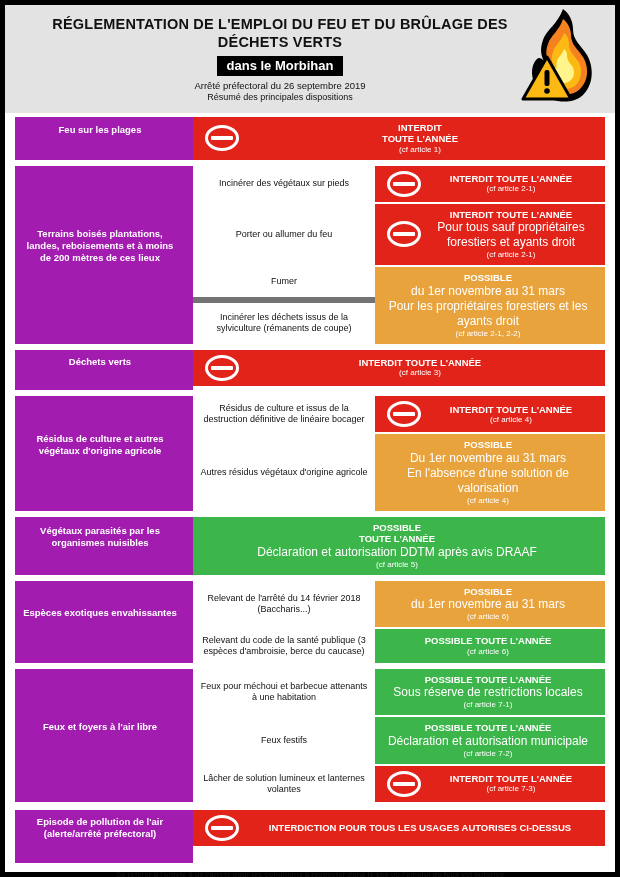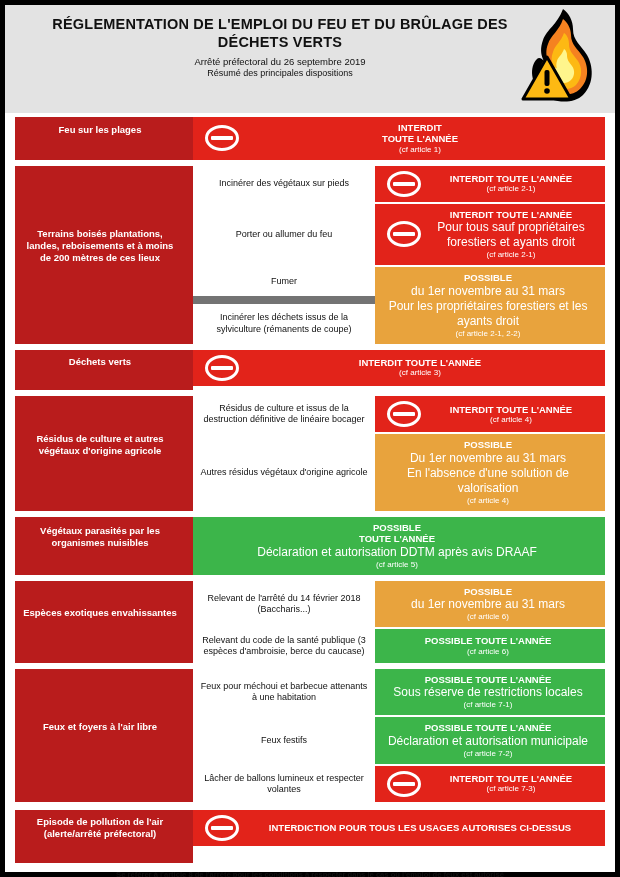--- a/index.html
+++ b/index.html
@@ -46,21 +46,21 @@
   .sub-line1 { font-size: 9.5px; color: #111; margin-top: 4px; }
   .sub-line2 { font-size: 9px; color: #111; margin-top: 1px; }
   .flame-badge {
     position: absolute; right: 14px; top: 2px;
     width: 84px; height: 100px;
   }
   
   .body { flex: 1 1 auto; padding: 4px 10px 0 10px; display:flex; flex-direction:column; }
   .block { display: flex; margin-bottom: 6px; background: transparent; }
   .cat {
-    background: #b91c1c;
+    background: #a21caf;
     color: #fff;
     position: relative;
     display: flex; align-items: center; justify-content: center;
     text-align: center;
     font-size: 9.5px; font-weight: bold; line-height: 1.25;
     padding: 6px 16px 23px 8px;
     flex: 0 0 178px;
   }
   .cat::after {
     content:"";
@@ -141,20 +141,21 @@
   .flag .r { background:#e2231a; }
 </style>
 </head>
 <body>
 
 <div class="page">
 
   <div class="header">
     <h1>RÉGLEMENTATION DE L'EMPLOI DU FEU ET DU BRÛLAGE DES DÉCHETS VERTS</h1>
     <div class="sub-wrap">
+      <div class="sub-black">dans le Morbihan</div>
       <div class="sub-line1">Arrêté préfectoral du 26 septembre 2019</div>
       <div class="sub-line2">Résumé des principales dispositions</div>
     </div>
     <div class="flame-badge">
       <svg viewBox="0 0 84 100" width="84" height="100">
         <path d="M46 2 C40 18 30 22 26 33 C20 49 30 58 30 58 C30 58 24 48 20 52 C12 60 14 76 24 86 C34 96 56 98 66 88 C78 76 76 58 70 48 C64 38 56 34 56 22 C56 14 52 6 46 2 Z" fill="#000"></path>
         <path d="M46 12 C42 24 34 28 31 37 C26 50 34 57 34 57 C34 57 30 49 27 53 C21 60 23 73 31 81 C39 89 55 90 63 82 C73 72 71 58 66 50 C61 42 54 38 54 28 C54 21 50 15 46 12 Z" fill="#f58220"></path>
         <path d="M47 26 C44 35 38 38 36 45 C32 55 38 60 38 60 C38 60 35 54 33 57 C29 62 30 71 36 77 C42 83 53 84 59 78 C66 70 65 60 61 54 C57 48 52 45 52 37 C52 32 50 28 47 26 Z" fill="#fdb913"></path>
         <path d="M47 42 C45 48 41 50 40 54 C38 60 41 63 41 63 C41 63 39 59 38 61 C36 64 36 70 40 73 C44 77 50 77 54 73 C58 69 58 63 55 59 C52 55 50 53 50 48 C50 46 49 43 47 42 Z" fill="#fff58c"></path>
         <g>
@@ -203,21 +204,21 @@
             <div class="nosign"></div>
             <div class="txt">
               <div class="t1">INTERDIT TOUTE L'ANNÉE</div>
               <div class="t2">Pour tous sauf propriétaires forestiers et ayants droit</div>
               <div class="t3">(cf article 2-1)</div>
             </div>
           </div>
         </div>
         <div class="row">
           <div style="display:flex;flex-direction:column;flex:0 0 182px;">
-            <div class="mid" style="flex:1 1 auto;border-bottom:8px solid #737373;">Fumer</div>
+            <div class="mid" style="flex:1 1 auto;border-bottom:6px solid #737373;">Fumer</div>
             <div class="mid" style="flex:1 1 auto;">Incinérer les déchets issus de la sylviculture (rémanents de coupe)</div>
           </div>
           <div class="stat orange">
             <div class="txt">
               <div class="t1">POSSIBLE</div>
               <div class="t2" style="white-space:pre-line">du 1er novembre au 31 mars
 Pour les propriétaires forestiers et les ayants droit</div>
               <div class="t3">(cf article 2-1, 2-2)</div>
             </div>
           </div>
@@ -325,21 +326,21 @@
           <div class="mid">Feux festifs</div>
           <div class="stat green">
             <div class="txt">
               <div class="t1">POSSIBLE TOUTE L'ANNÉE</div>
               <div class="t2">Déclaration et autorisation municipale</div>
               <div class="t3">(cf article 7-2)</div>
             </div>
           </div>
         </div>
         <div class="row">
-          <div class="mid">Lâcher de ballons lumineux et respecter volantes</div>
+          <div class="mid">Lâcher de solution lumineux et lanternes volantes</div>
           <div class="stat red">
             <div class="nosign"></div>
             <div class="txt">
               <div class="t1">INTERDIT TOUTE L'ANNÉE</div>
               <div class="t3">(cf article 7-3)</div>
             </div>
           </div>
         </div>
       </div>
     </div>

